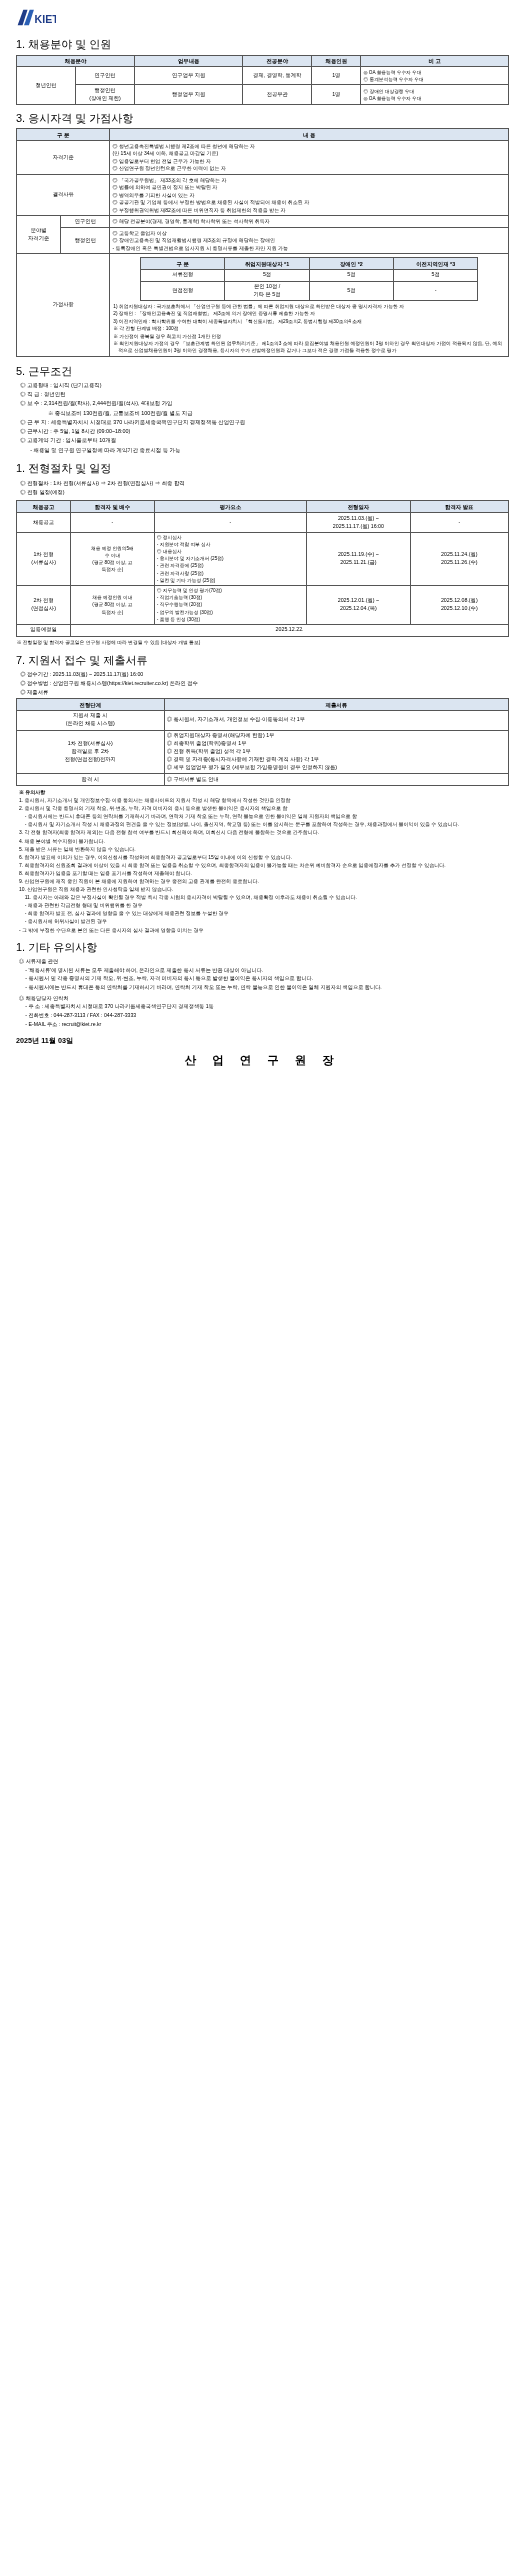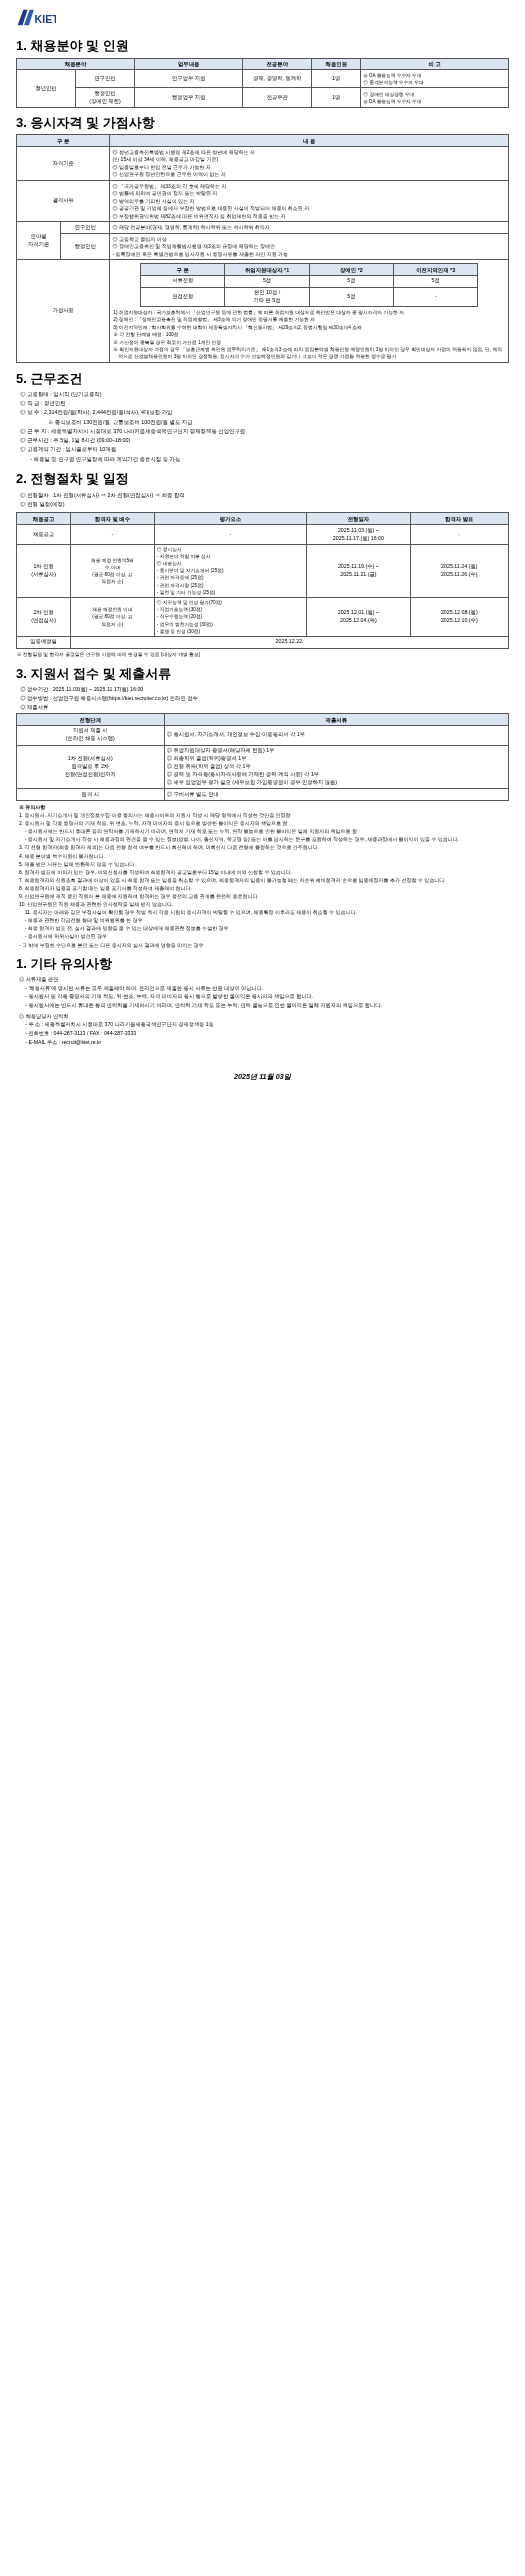--- a/index.html
+++ b/index.html
@@ -36,22 +36,22 @@
     padding: 5px 0 5.7px 0;
     margin-top: 2.9px;
   }
   .title-box .t {
     font-size: 12px;
     font-weight: bold;
     letter-spacing: 0.4px;
     color: #111;
   }
   h2.sec {
-    font-size: 13px;
-    font-weight: bold;
+    font-size: 11px;
+    font-weight: normal;
     margin: 6.4px 0 2.1px 0;
   }
   table {
     border-collapse: collapse;
     width: 100%;
     font-size: 5.3px;
     table-layout: fixed;
   }
   th, td {
     border: 0.7px solid #555;
@@ -83,25 +83,23 @@
   .docnote { font-size: 5.3px; line-height: 1.7; margin: 1.4px 0 1.4px 2.9px; }
   .docnote div { text-indent: -7.2px; padding-left: 8.6px; }
   
   .warn { font-size: 5px; line-height: 1.62; margin: 2.1px 0 0 1.4px; }
   .warn > div { text-indent: -5.7px; padding-left: 7.2px; }
   .warn .sub { text-indent: -5.7px; padding-left: 13px; }
   .etc { font-size: 5.2px; line-height: 1.66; margin: 2.1px 0 0 1.4px; }
   .etc > div { text-indent: -6.4px; padding-left: 8px; }
   .etc .sub { text-indent: -6.4px; padding-left: 14.3px; }
   .date {
-    text-align: center;
     font-size: 7.2px;
     font-weight: bold;
-    margin-top: 26px;
-    font-style: italic;
+    margin-top: 8px;
   }
   .signature {
     text-align: center;
     font-size: 11.5px;
     font-weight: bold;
     letter-spacing: 6.4px;
     margin-top: 7.2px;
   }
 </style>
 </head>
@@ -247,21 +245,21 @@
     <div>◎ 고용형태 : 임시직 (단기고용직)</div>
     <div>◎ 직    급 : 청년인턴</div>
     <div>◎ 보    수 : 2,314천원/월(학사), 2,444천원/월(석사), 4대보험 가입</div>
     <div class="ind2">             ※ 중식보조비 130천원/월, 교통보조비 100천원/월 별도 지급</div>
     <div>◎ 근 무 지 : 세종특별자치시 시청대로 370 나라키움세종국책연구단지 경제정책동 산업연구원</div>
     <div>◎ 근무시간 : 주 5일, 1일 8시간 (09:00~18:00)</div>
     <div>◎ 고용계약 기간 : 임시울로부터 10개월</div>
     <div class="ind">  - 채용일 및 연구원 연구일정에 따라 계약기간 종료시점 등 가능</div>
   </div>
 
-  <h2 class="sec">2. 전형절차 및 일정</h2>
+  <h2 class="sec">1. 전형절차 및 일정</h2>
   <div class="flowline">
     <div>◎ 전형절차 : 1차 전형(서류심사) ⇒ 2차 전형(면접심사) ⇒ 최종 합격</div>
     <div>◎ 전형 일정(예정)</div>
   </div>
   <table>
     <colgroup>
         <col style="width:11%">
         <col style="width:17%">
         <col style="width:31%">
         <col style="width:21%">
@@ -321,21 +319,21 @@
     <tr>
       <td class="c">임용예정일</td>
       <td class="c" colspan="4">2025.12.22.</td>
     </tr>
   </tbody>
     </table>
   <div class="notes" style="margin-top:2.1px">
     <div>※ 전형일정 및 합격자 공고일은 연구원 사정에 따라 변경될 수 있음 (대상자 개별 통보)</div>
   </div>
 
-  <h2 class="sec">3. 지원서 접수 및 제출서류</h2>
+  <h2 class="sec">7. 지원서 접수 및 제출서류</h2>
   <div class="docnote">
     <div>◎ 접수기간 : 2025.11.03(월) ~ 2025.11.17(월) 16:00</div>
     <div>◎ 접수방법 : 산업연구원 채용시스템(https://kiet.recruiter.co.kr) 온라인 접수</div>
     <div>◎ 제출서류</div>
   </div>
   <table>
     <colgroup>
         <col style="width:30%">
         <col style="width:70%">
       </colgroup>
@@ -393,15 +391,16 @@
     <div class="sub">  - '채용서류'에 명시된 서류는 모두 제출해야 하며, 온라인으로 제출한 응시 서류는 반환 대상이 아닙니다.</div>
     <div class="sub">  - 응시원서 및 각종 증명서의 기재 착오, 위·변조, 누락, 자격 미비자의 응시 등으로 발생한 불이익은 응시자의 책임으로 합니다.</div>
     <div class="sub">  - 응시원서에는 반드시 휴대폰 등의 연락처를 기재하시기 바라며, 연락처 기재 착오 또는 누락, 연락 불능으로 인한 불이익은 일체 지원자의 책임으로 합니다.</div>
     <div style="margin-top:2.1px">◎ 채용담당자 연락처</div>
     <div class="sub">- 주   소 : 세종특별자치시 시청대로 370 나라키움세종국책연구단지 경제정책동 1동</div>
     <div class="sub">- 전화번호 : 044-287-3113 / FAX : 044-287-3333</div>
     <div class="sub">- E-MAIL 주소 : recruit@kiet.re.kr</div>
   </div>
 
   <div class="date">2025년 11월 03일</div>
+  <div class="signature">산 업 연 구 원 장</div>
 
 </div>
 
 
 </body></html>

